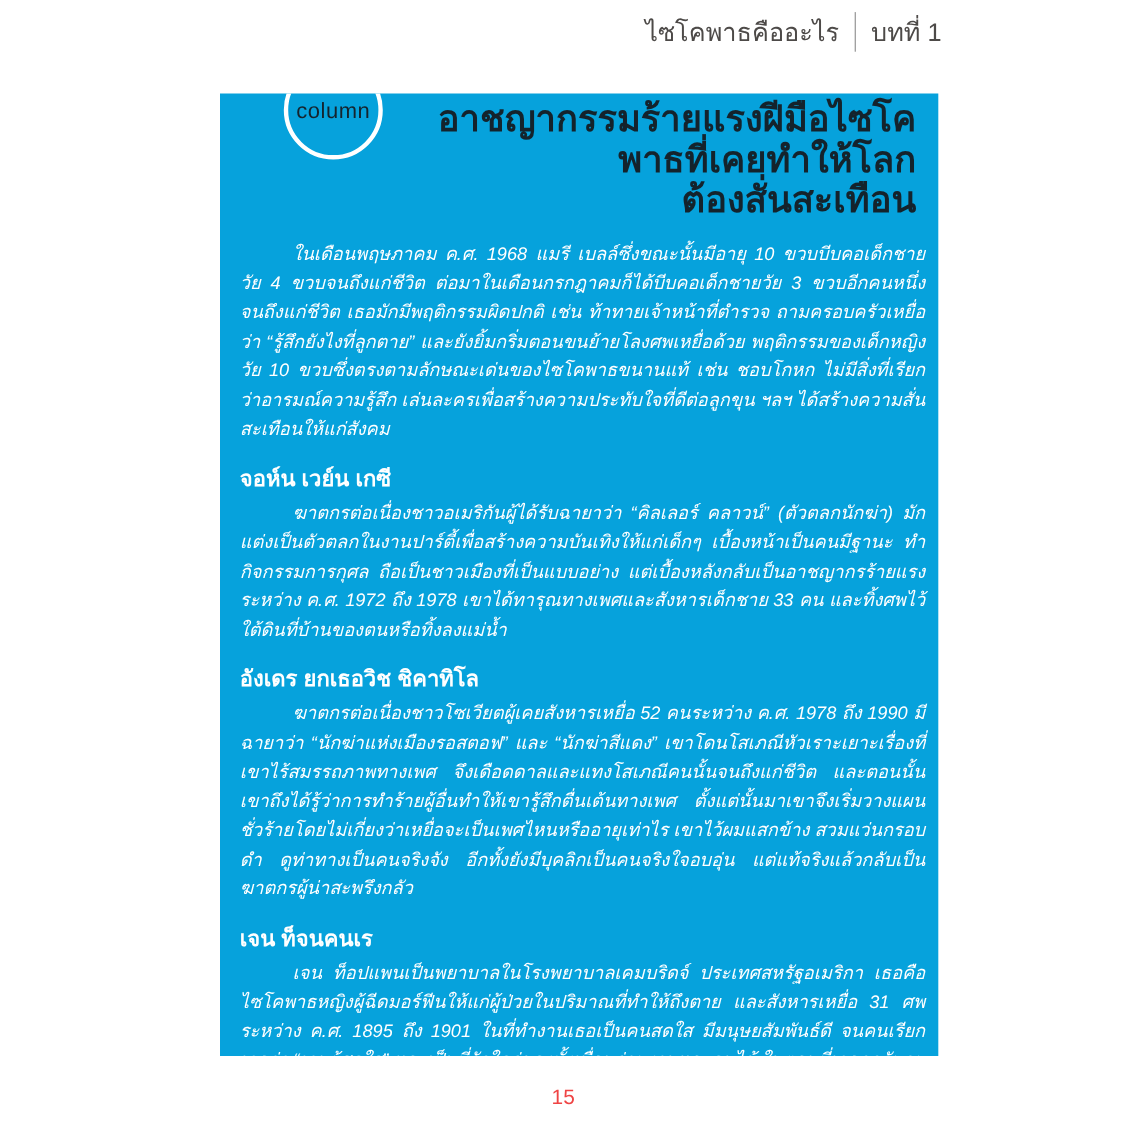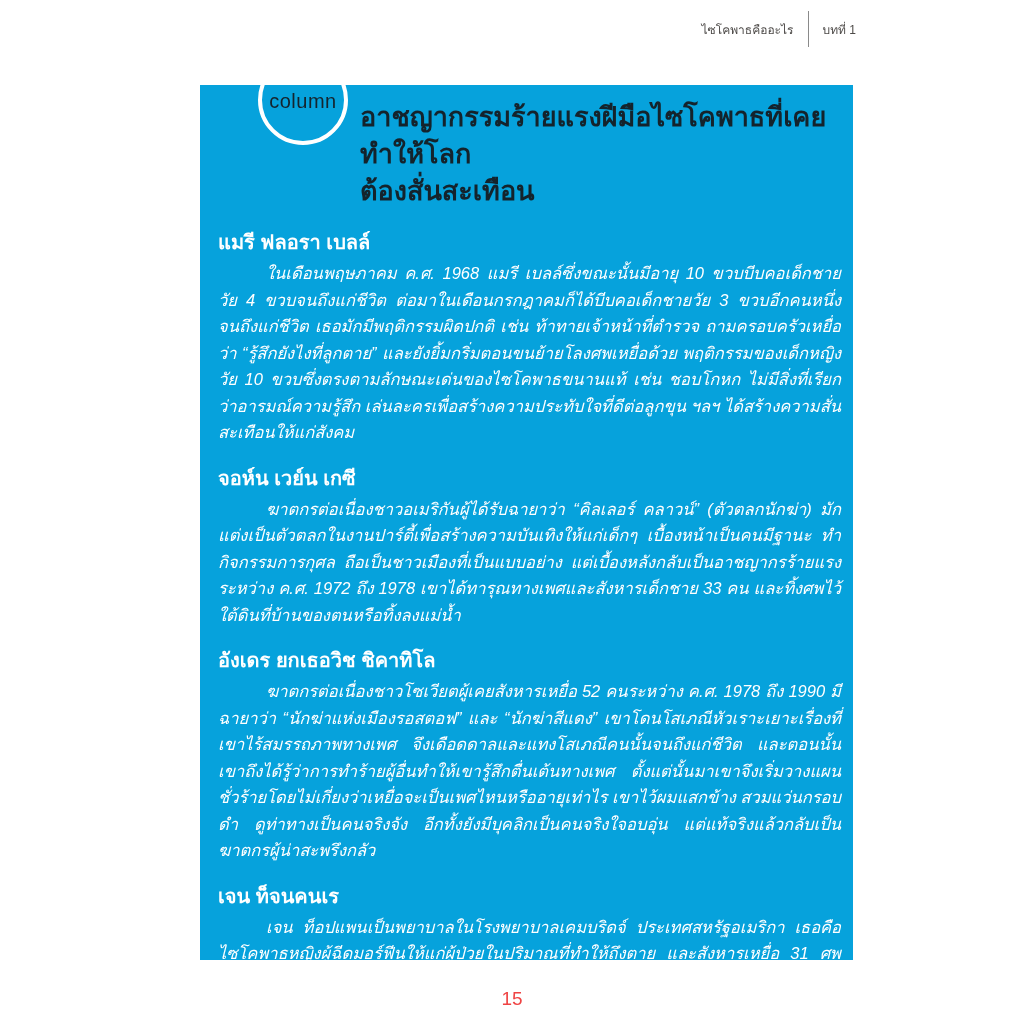--- a/index.html
+++ b/index.html
@@ -15,21 +15,21 @@
 
   
   .running-head {
     position: absolute;
     top: 10px;
     right: 168px;
     display: flex;
     align-items: center;
     height: 38px;
     color: #4d4a48;
-    font-size: 12px;
+    font-size: 23px;
     margin-left: 28px;
   }
   .running-head .rh-title { padding-right: 14px; }
   .running-head .rh-divider {
     width: 1px;
     height: 36px;
     background: #8a8a8a;
   }
   .running-head .rh-chapter { padding-left: 14px; text-align: center; }
 
@@ -58,25 +58,26 @@
     justify-content: center;
   }
   .badge-circle .badge-label {
     color: #15242e;
     font-size: 20px;
     margin-top: 2px;
     letter-spacing: 0.5px;
   }
 
   .box-title {
-    margin: 14px 20px 0 160px;
+    margin: 4px 20px 0 160px;
     color: #14232c;
     font-weight: bold;
-    font-size: 27px;
+    font-size: 33px;
     line-height: 37px;
+    text-align: right;
   }
 
   .box-body {
     margin: 14px 12px 0 18px;
   }
 
   .section { margin-top: 18px; }
   .section-heading {
     color: #ffffff;
     font-weight: bold;
@@ -123,21 +124,20 @@
     </div>
 
     <div class="box-title">
       <div>อาชญากรรมร้ายแรงฝีมือไซโคพาธที่เคยทำให้โลก</div>
       <div>ต้องสั่นสะเทือน</div>
     </div>
 
     <div class="box-body">
 
       <div class="section">
-        <div class="section-heading">แมรี ฟลอรา เบลล์</div>
         <div class="section-body">ในเดือนพฤษภาคม ค.ศ. 1968 แมรี เบลล์ซึ่งขณะนั้นมีอายุ 10 ขวบบีบคอเด็กชายวัย 4 ขวบจนถึงแก่ชีวิต ต่อมาในเดือนกรกฎาคมก็ได้บีบคอเด็กชายวัย 3 ขวบอีกคนหนึ่งจนถึงแก่ชีวิต เธอมักมีพฤติกรรมผิดปกติ เช่น ท้าทายเจ้าหน้าที่ตำรวจ ถามครอบครัวเหยื่อว่า “รู้สึกยังไงที่ลูกตาย” และยังยิ้มกริ่มตอนขนย้ายโลงศพเหยื่อด้วย พฤติกรรมของเด็กหญิงวัย 10 ขวบซึ่งตรงตามลักษณะเด่นของไซโคพาธขนานแท้ เช่น ชอบโกหก ไม่มีสิ่งที่เรียกว่าอารมณ์ความรู้สึก เล่นละครเพื่อสร้างความประทับใจที่ดีต่อลูกขุน ฯลฯ ได้สร้างความสั่นสะเทือนให้แก่สังคม</div>
       </div>
 
       <div class="section">
         <div class="section-heading">จอห์น เวย์น เกซี</div>
         <div class="section-body">ฆาตกรต่อเนื่องชาวอเมริกันผู้ได้รับฉายาว่า “คิลเลอร์ คลาวน์” (ตัวตลกนักฆ่า) มักแต่งเป็นตัวตลกในงานปาร์ตี้เพื่อสร้างความบันเทิงให้แก่เด็กๆ เบื้องหน้าเป็นคนมีฐานะ ทำกิจกรรมการกุศล ถือเป็นชาวเมืองที่เป็นแบบอย่าง แต่เบื้องหลังกลับเป็นอาชญากรร้ายแรง ระหว่าง ค.ศ. 1972 ถึง 1978 เขาได้ทารุณทางเพศและสังหารเด็กชาย 33 คน และทิ้งศพไว้ใต้ดินที่บ้านของตนหรือทิ้งลงแม่น้ำ</div>
       </div>
 
       <div class="section">
         <div class="section-heading">อังเดร ยกเธอวิช ชิคาทิโล</div>

